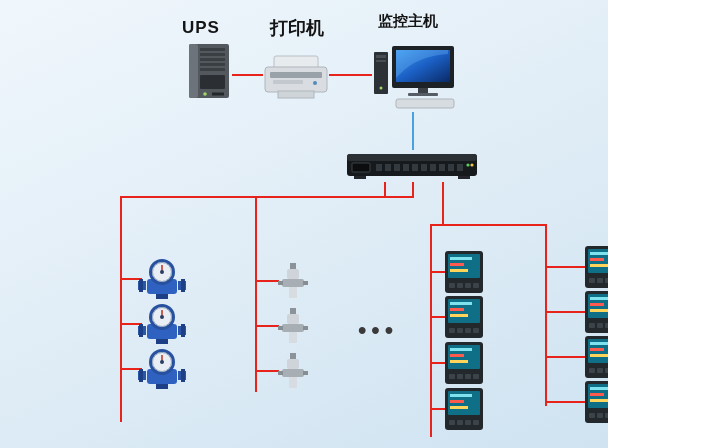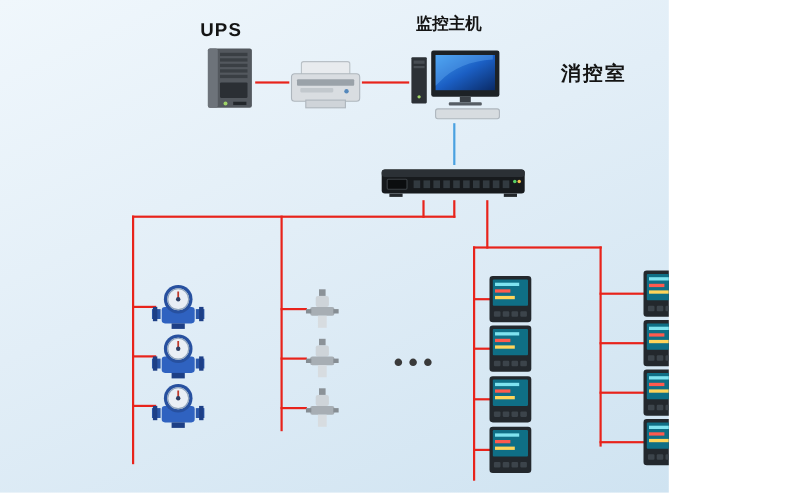--- a/index.html
+++ b/index.html
@@ -24,22 +24,22 @@
     position:absolute;left:346px;top:318px;width:64px;text-align:center;
     font-size:24px;font-weight:bold;color:#3a3a3a;letter-spacing:5px;line-height:24px;
   }
 </style>
 </head>
 <body>
 
 <div class="stage">
 
   <div class="label lbl-ups">UPS</div>
+  <div class="label lbl-printer">打印机</div>
   <div class="label lbl-host">监控主机</div>
-  <div class="label lbl-room">消控室</div>
 
   <div class="dev" style="left:186px;top:42px;">
     <svg width="46" height="58" viewBox="0 0 46 58">
       <rect x="3" y="2" width="40" height="54" rx="2" fill="#53585e"></rect>
       <rect x="3" y="2" width="9" height="54" rx="2" fill="#6d737a"></rect>
       <rect x="14" y="6" width="25" height="3" fill="#3a3f44"></rect>
       <rect x="14" y="11" width="25" height="3" fill="#3a3f44"></rect>
       <rect x="14" y="16" width="25" height="3" fill="#3a3f44"></rect>
       <rect x="14" y="21" width="25" height="3" fill="#3a3f44"></rect>
       <rect x="14" y="26" width="25" height="3" fill="#3a3f44"></rect>

